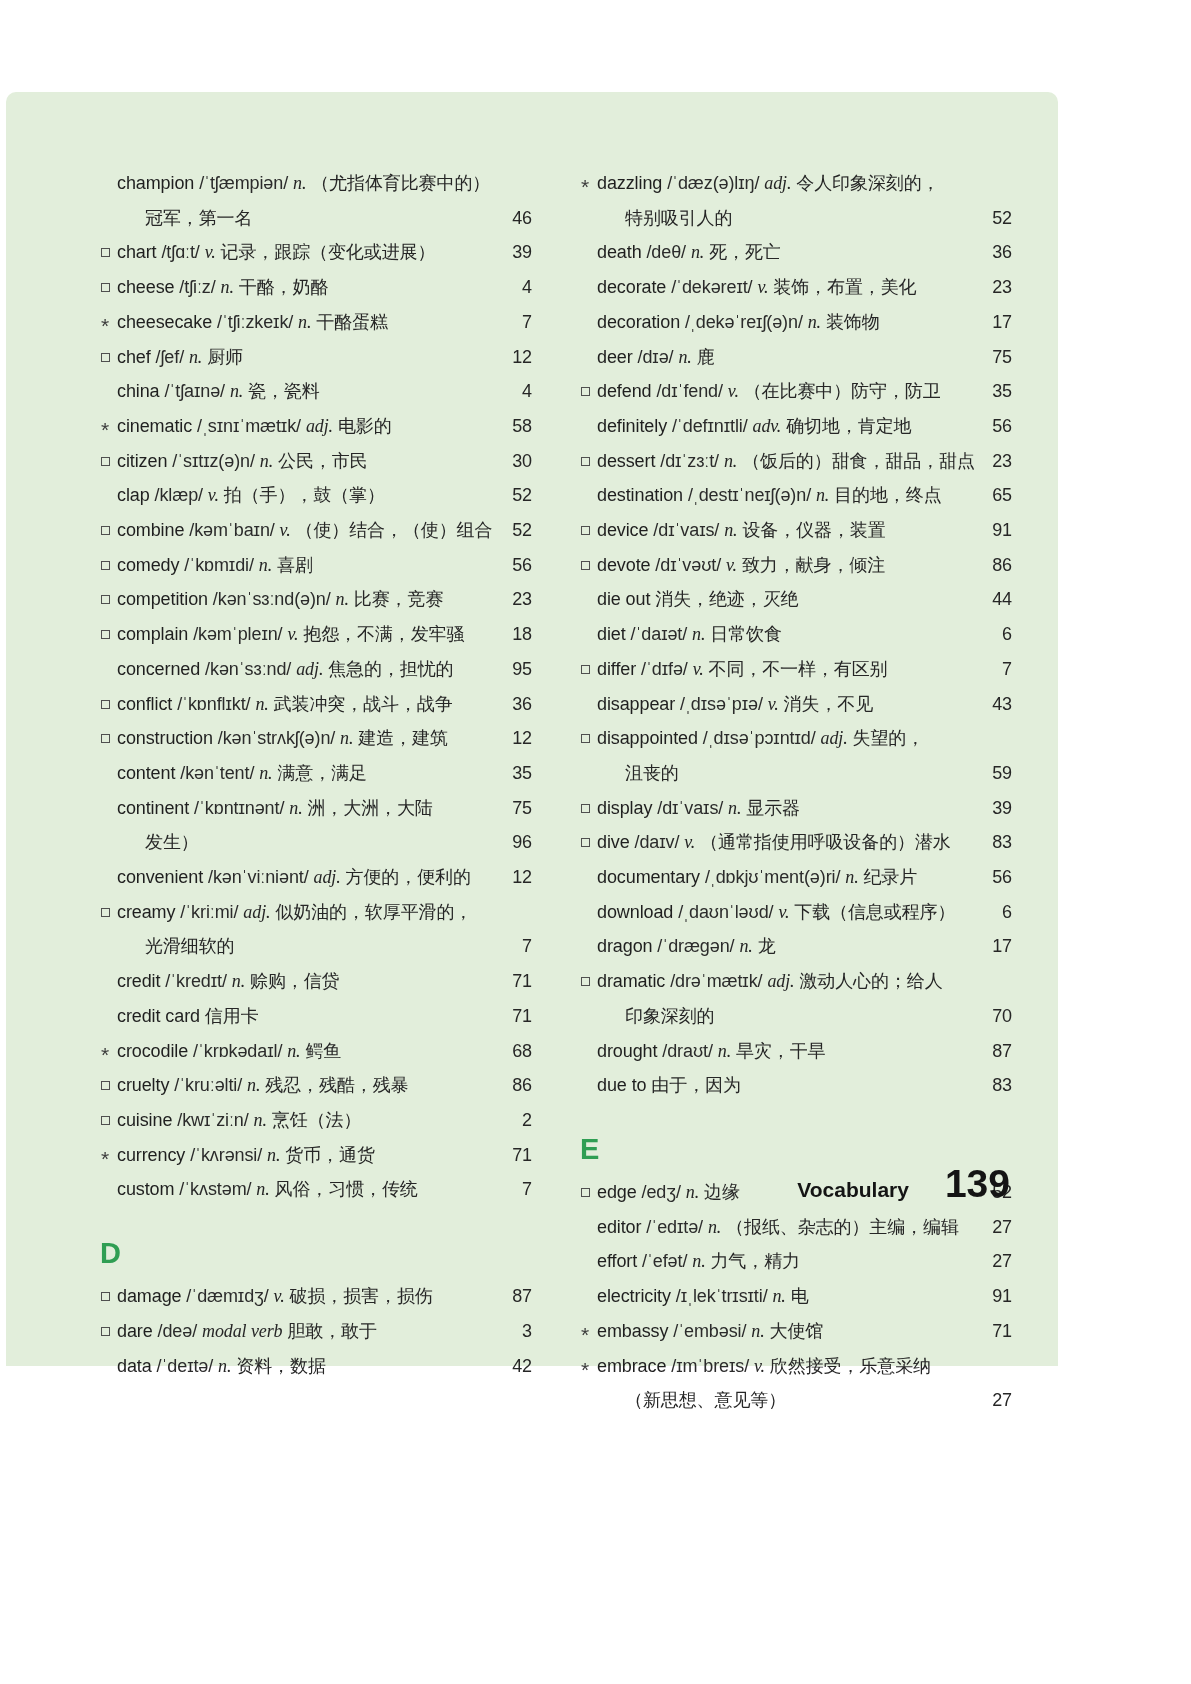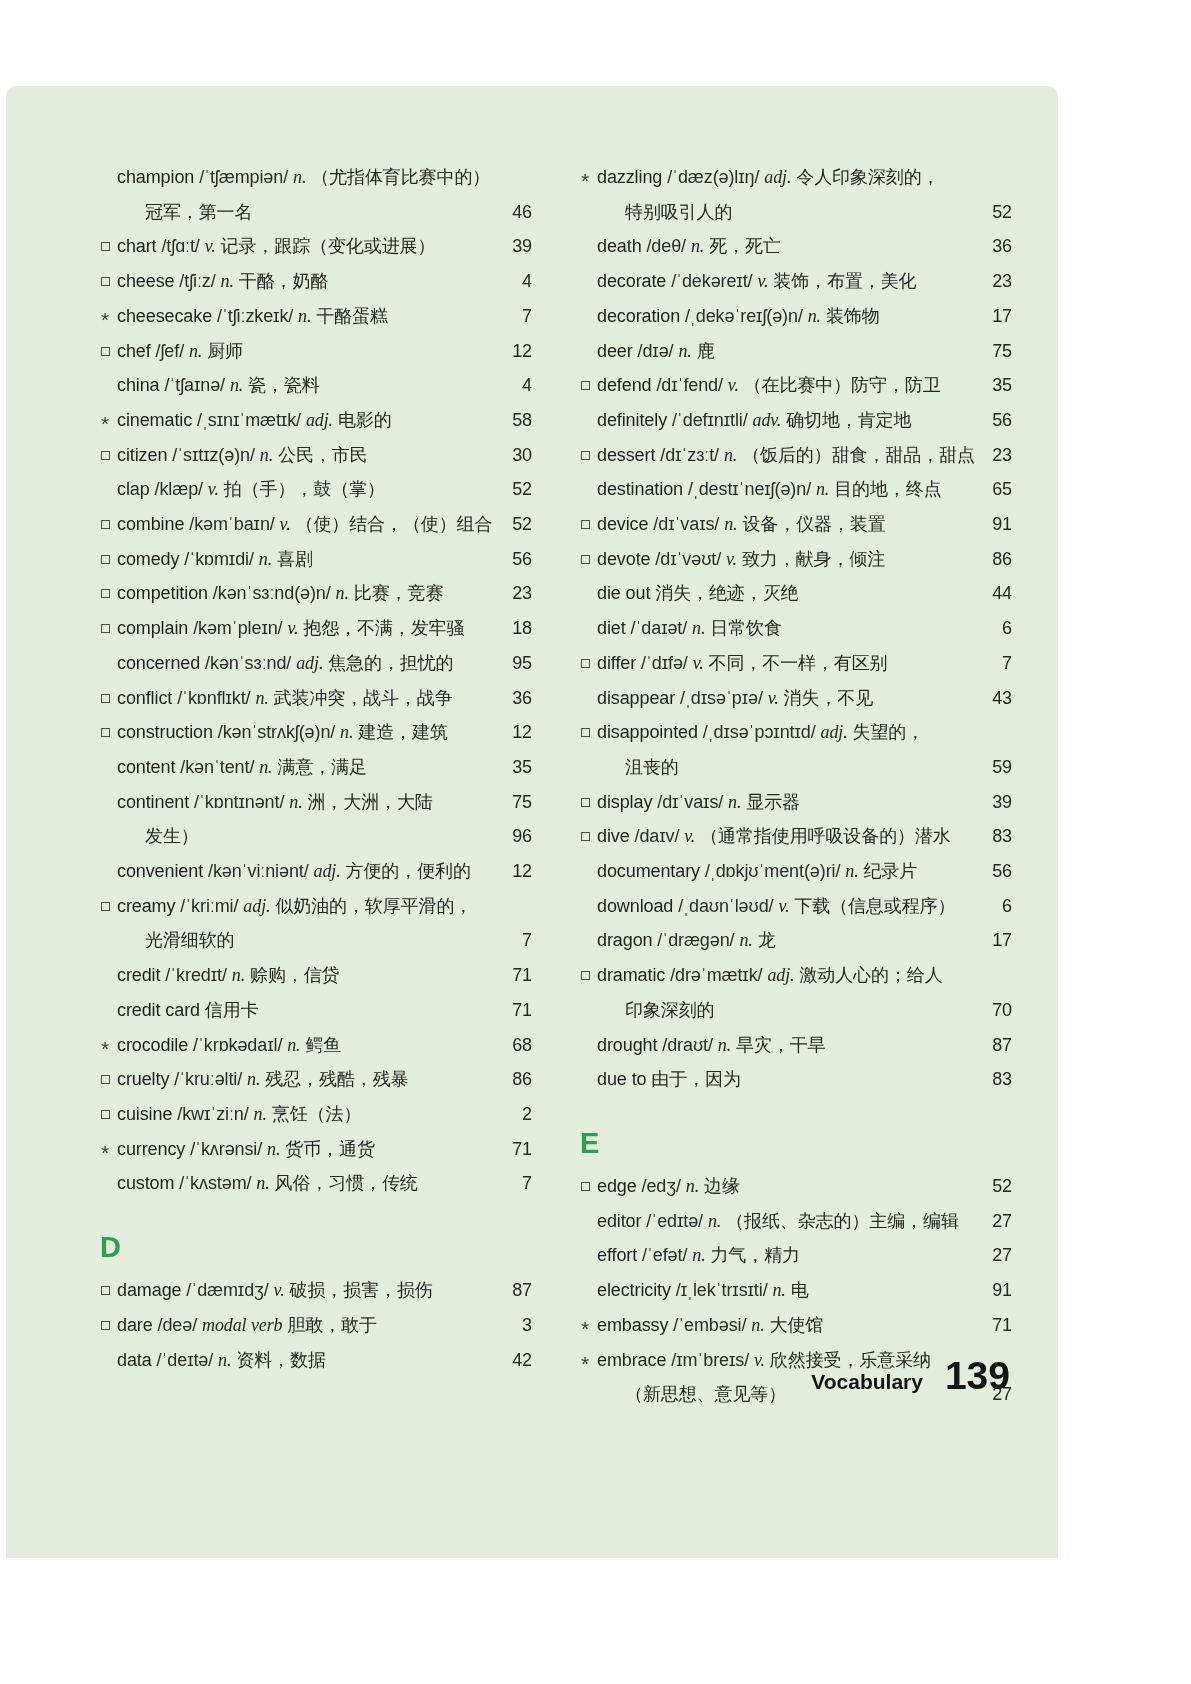--- a/index.html
+++ b/index.html
@@ -5,22 +5,22 @@
   * { margin:0; padding:0; box-sizing:border-box; }
   html,body { width:1191px; height:1684px; overflow:hidden; }
   body {
     background:#ffffff;
     font-family:"Liberation Sans", sans-serif;
     color:#262626;
     position:relative;
   }
   .panel {
     position:absolute;
-    left:6px; top:86px;
-    width:1052px; height:1472px;
+    left:6px; top:92px;
+    width:1052px; height:1274px;
     background:#e2eedb;
     border-radius:10px 10px 0 0;
   }
   .content {
     position:absolute;
     left:94px; top:74px;
     display:flex;
     gap:48px;
   }
   .column { width:432px; }
@@ -75,21 +75,21 @@
   }
   .term { color:#1f1f1f; }
   .phon { color:#2b2b2b; }
   .pos { font-style:italic; font-family:"Liberation Serif", serif; }
   .def { }
   .footer {
     position:absolute;
     right:48px; bottom:160px;
     display:flex;
     align-items:baseline;
-    gap:22px;
+    gap:36px;
   }
   .footer-label { font-size:21px; font-weight:bold; color:#141414; }
   .footer-page { font-size:39px; font-weight:bold; color:#141414; }
 </style>
 </head>
 <body>
 
 <div class="panel">
   <div class="content">
       <div class="column">

